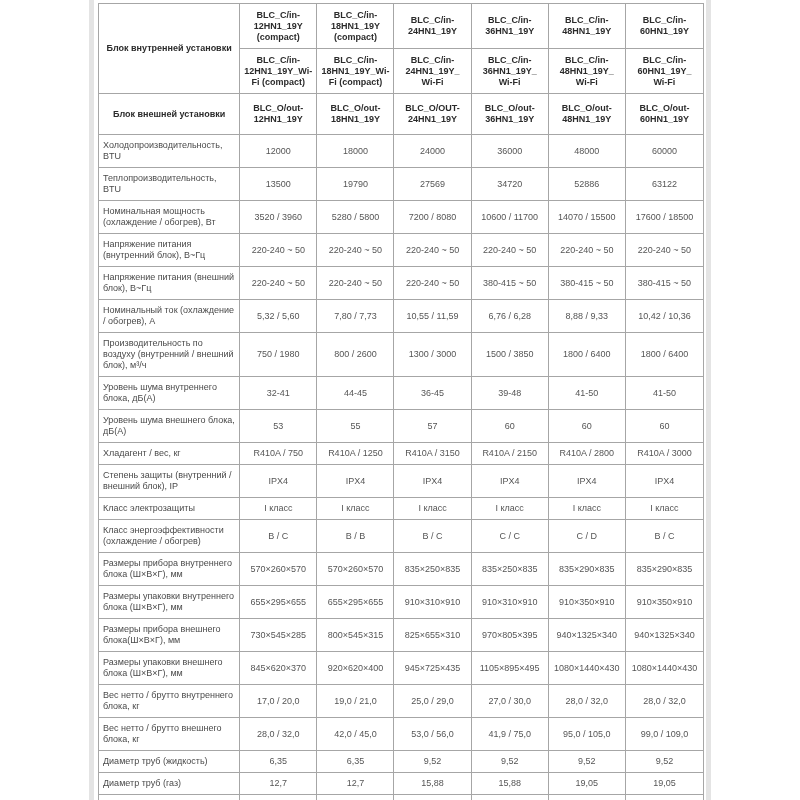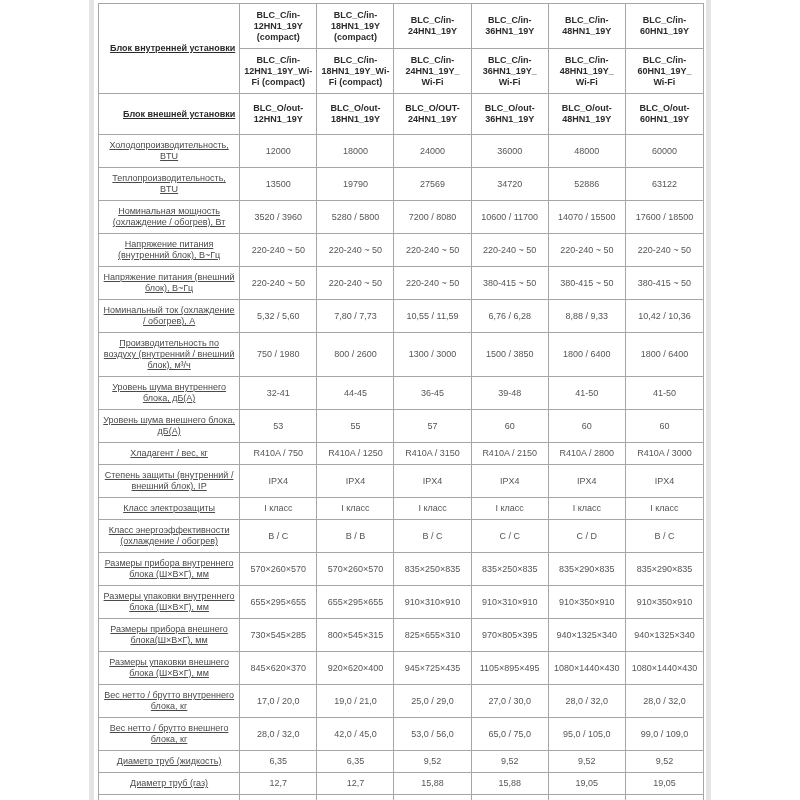--- a/index.html
+++ b/index.html
@@ -36,40 +36,38 @@
     line-height: 11px;
     color: #4f4f4f;
   }
   table.spec td {
     border: 1px solid #a6a6a6;
     padding: 5px 4px;
     vertical-align: middle;
     background: #ffffff;
   }
   td.label-cell {
-    text-align: center;
+    text-align: left;
     padding-left: 6px;
     color: #4a4a4a;
-    text-decoration: underline;
   }
   td.value-cell {
     text-align: center;
     color: #555555;
   }
   td.head-cell {
     text-align: center;
     font-weight: bold;
     color: #2b2b2b;
   }
   td.section-label {
-    text-align: right;
+    text-align: center;
     padding-left: 6px;
     font-weight: bold;
     color: #2b2b2b;
-    text-decoration: underline;
   }
   tr.head-row-1 td { height: 34px; }
   tr.head-row-2 td { height: 34px; }
   tr.head-row-3 td { height: 30px; }
 </style>
 </head>
 <body>
 
 <div class="page">
   <div class="edge-strip left"></div>
@@ -274,21 +272,21 @@
           <td class="value-cell">25,0 / 29,0</td>
           <td class="value-cell">27,0 / 30,0</td>
           <td class="value-cell">28,0 / 32,0</td>
           <td class="value-cell">28,0 / 32,0</td>
         </tr>
         <tr>
           <td class="label-cell">Вес нетто / брутто внешнего блока, кг</td>
           <td class="value-cell">28,0 / 32,0</td>
           <td class="value-cell">42,0 / 45,0</td>
           <td class="value-cell">53,0 / 56,0</td>
-          <td class="value-cell">65,0 / 75,0</td>
+          <td class="value-cell">41,9 / 75,0</td>
           <td class="value-cell">95,0 / 105,0</td>
           <td class="value-cell">99,0 / 109,0</td>
         </tr>
         <tr>
           <td class="label-cell">Диаметр труб (жидкость)</td>
           <td class="value-cell">6,35</td>
           <td class="value-cell">6,35</td>
           <td class="value-cell">9,52</td>
           <td class="value-cell">9,52</td>
           <td class="value-cell">9,52</td>

